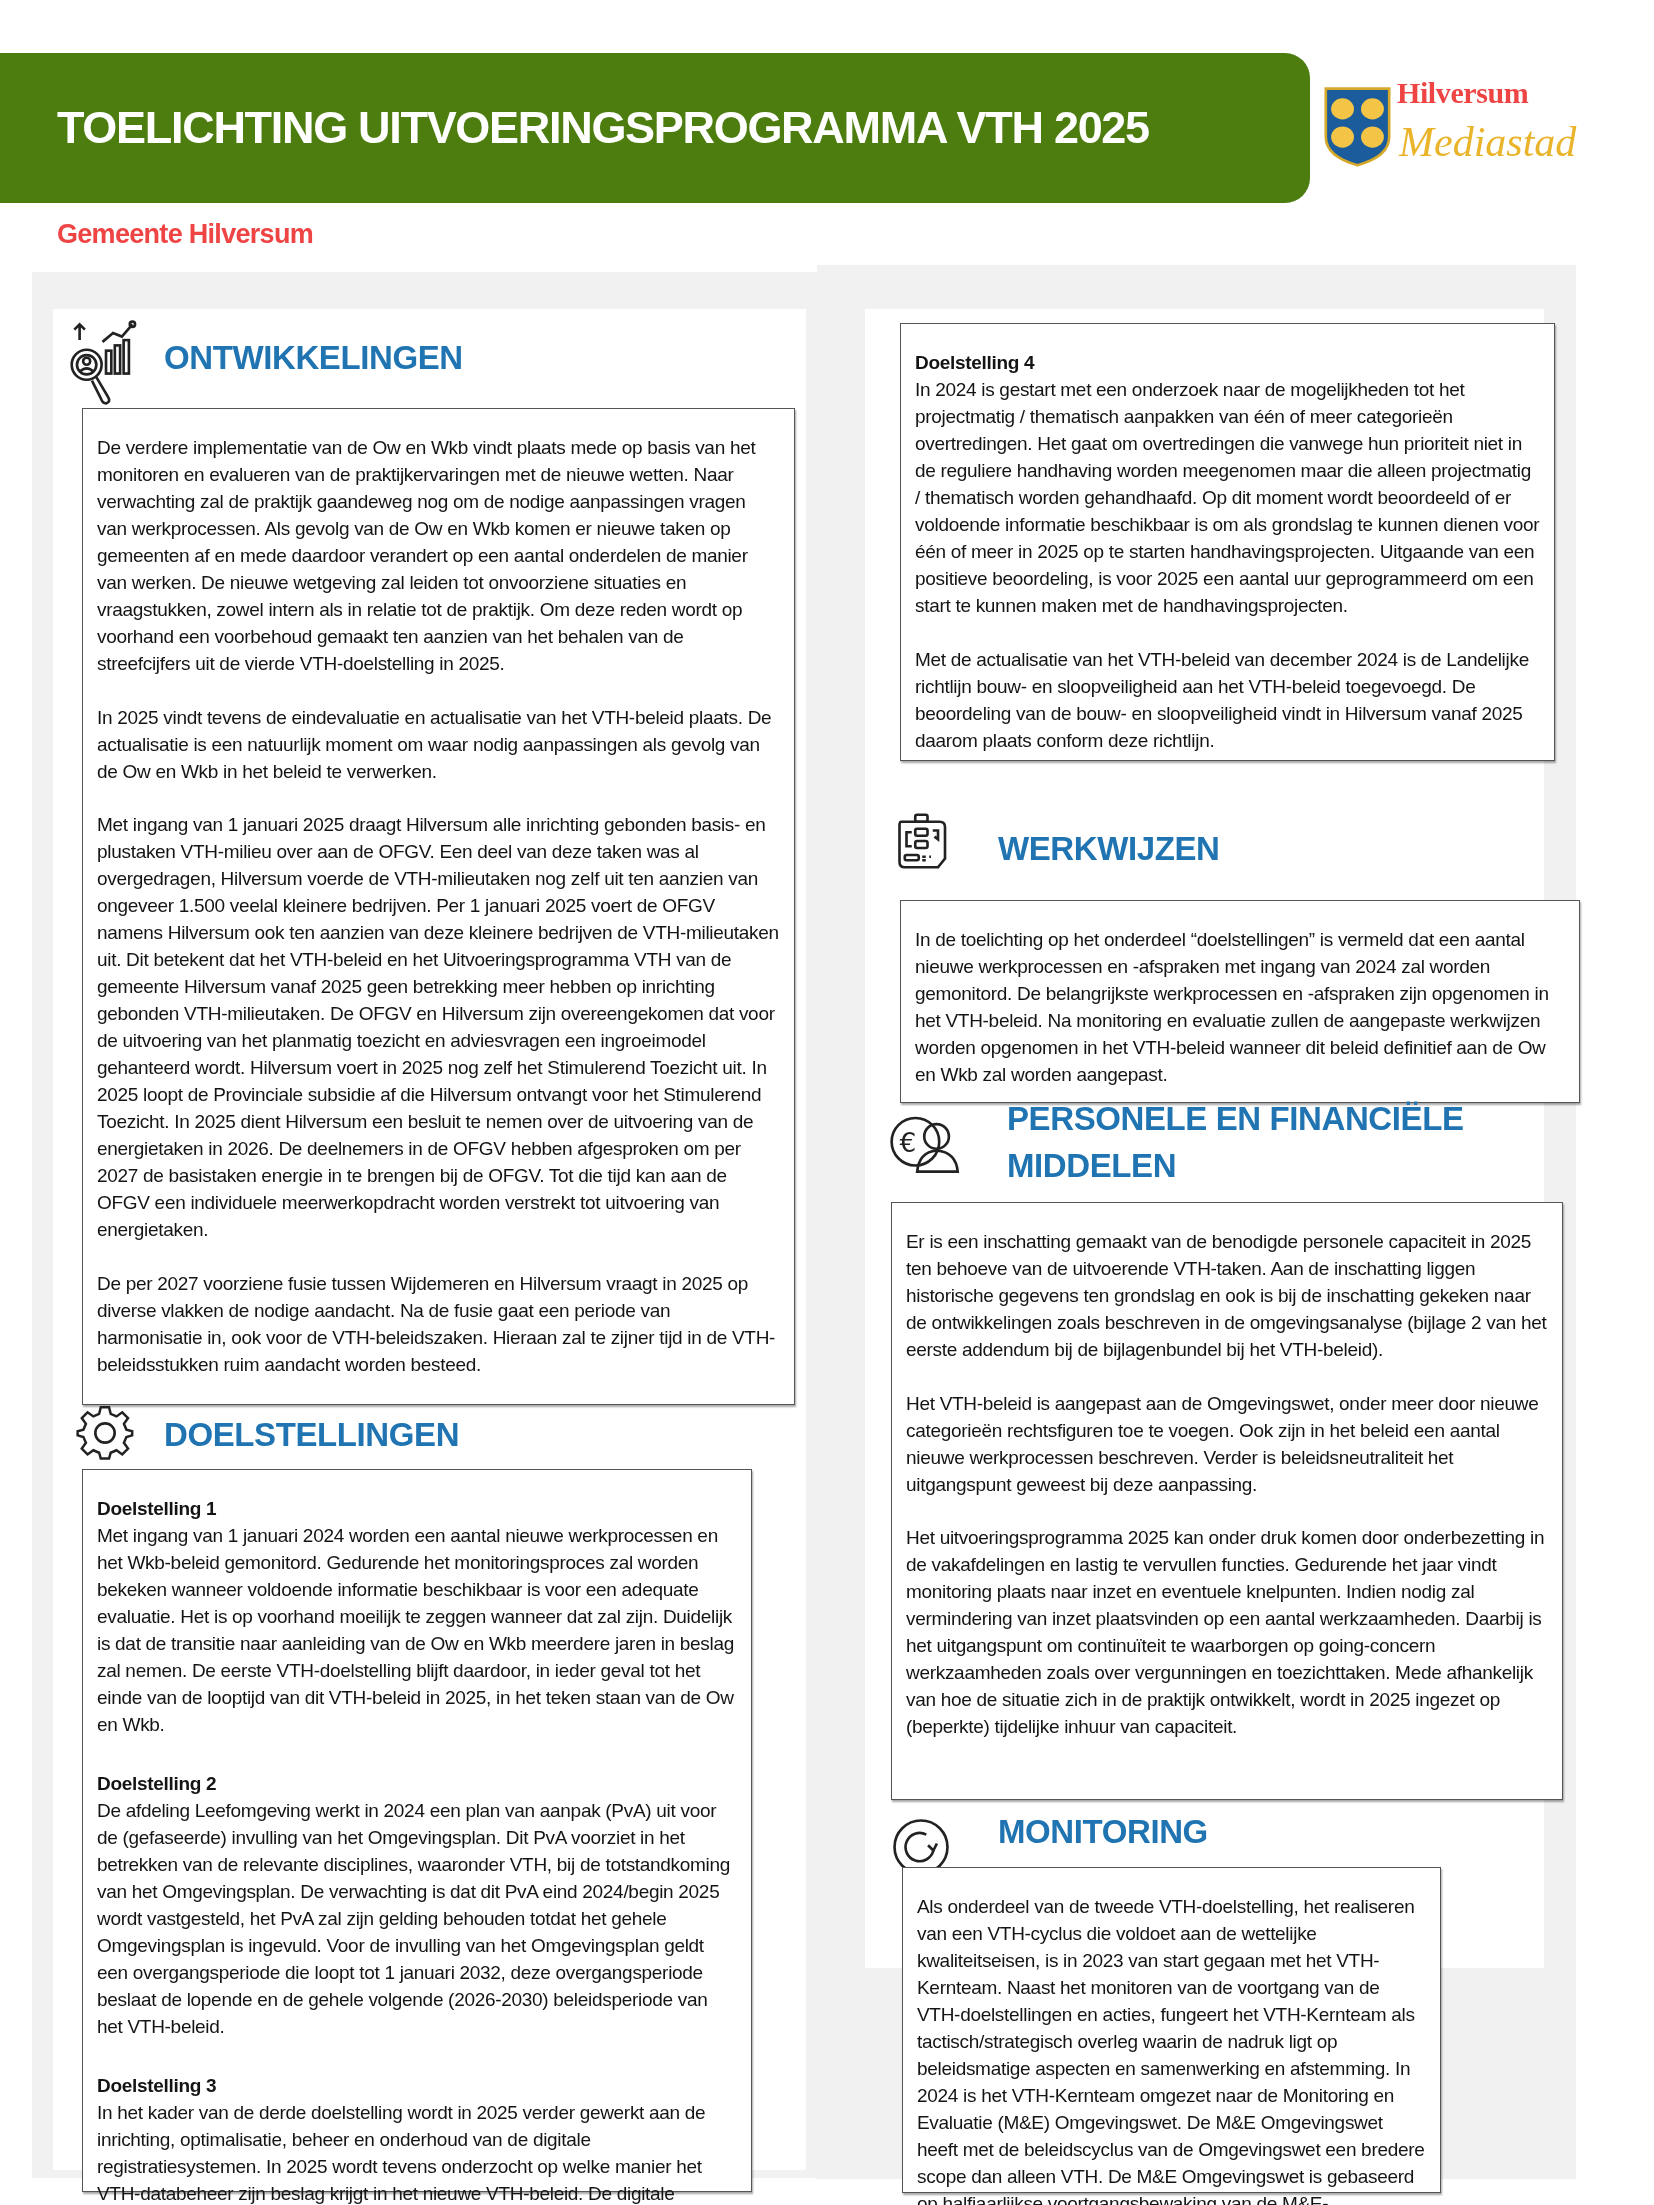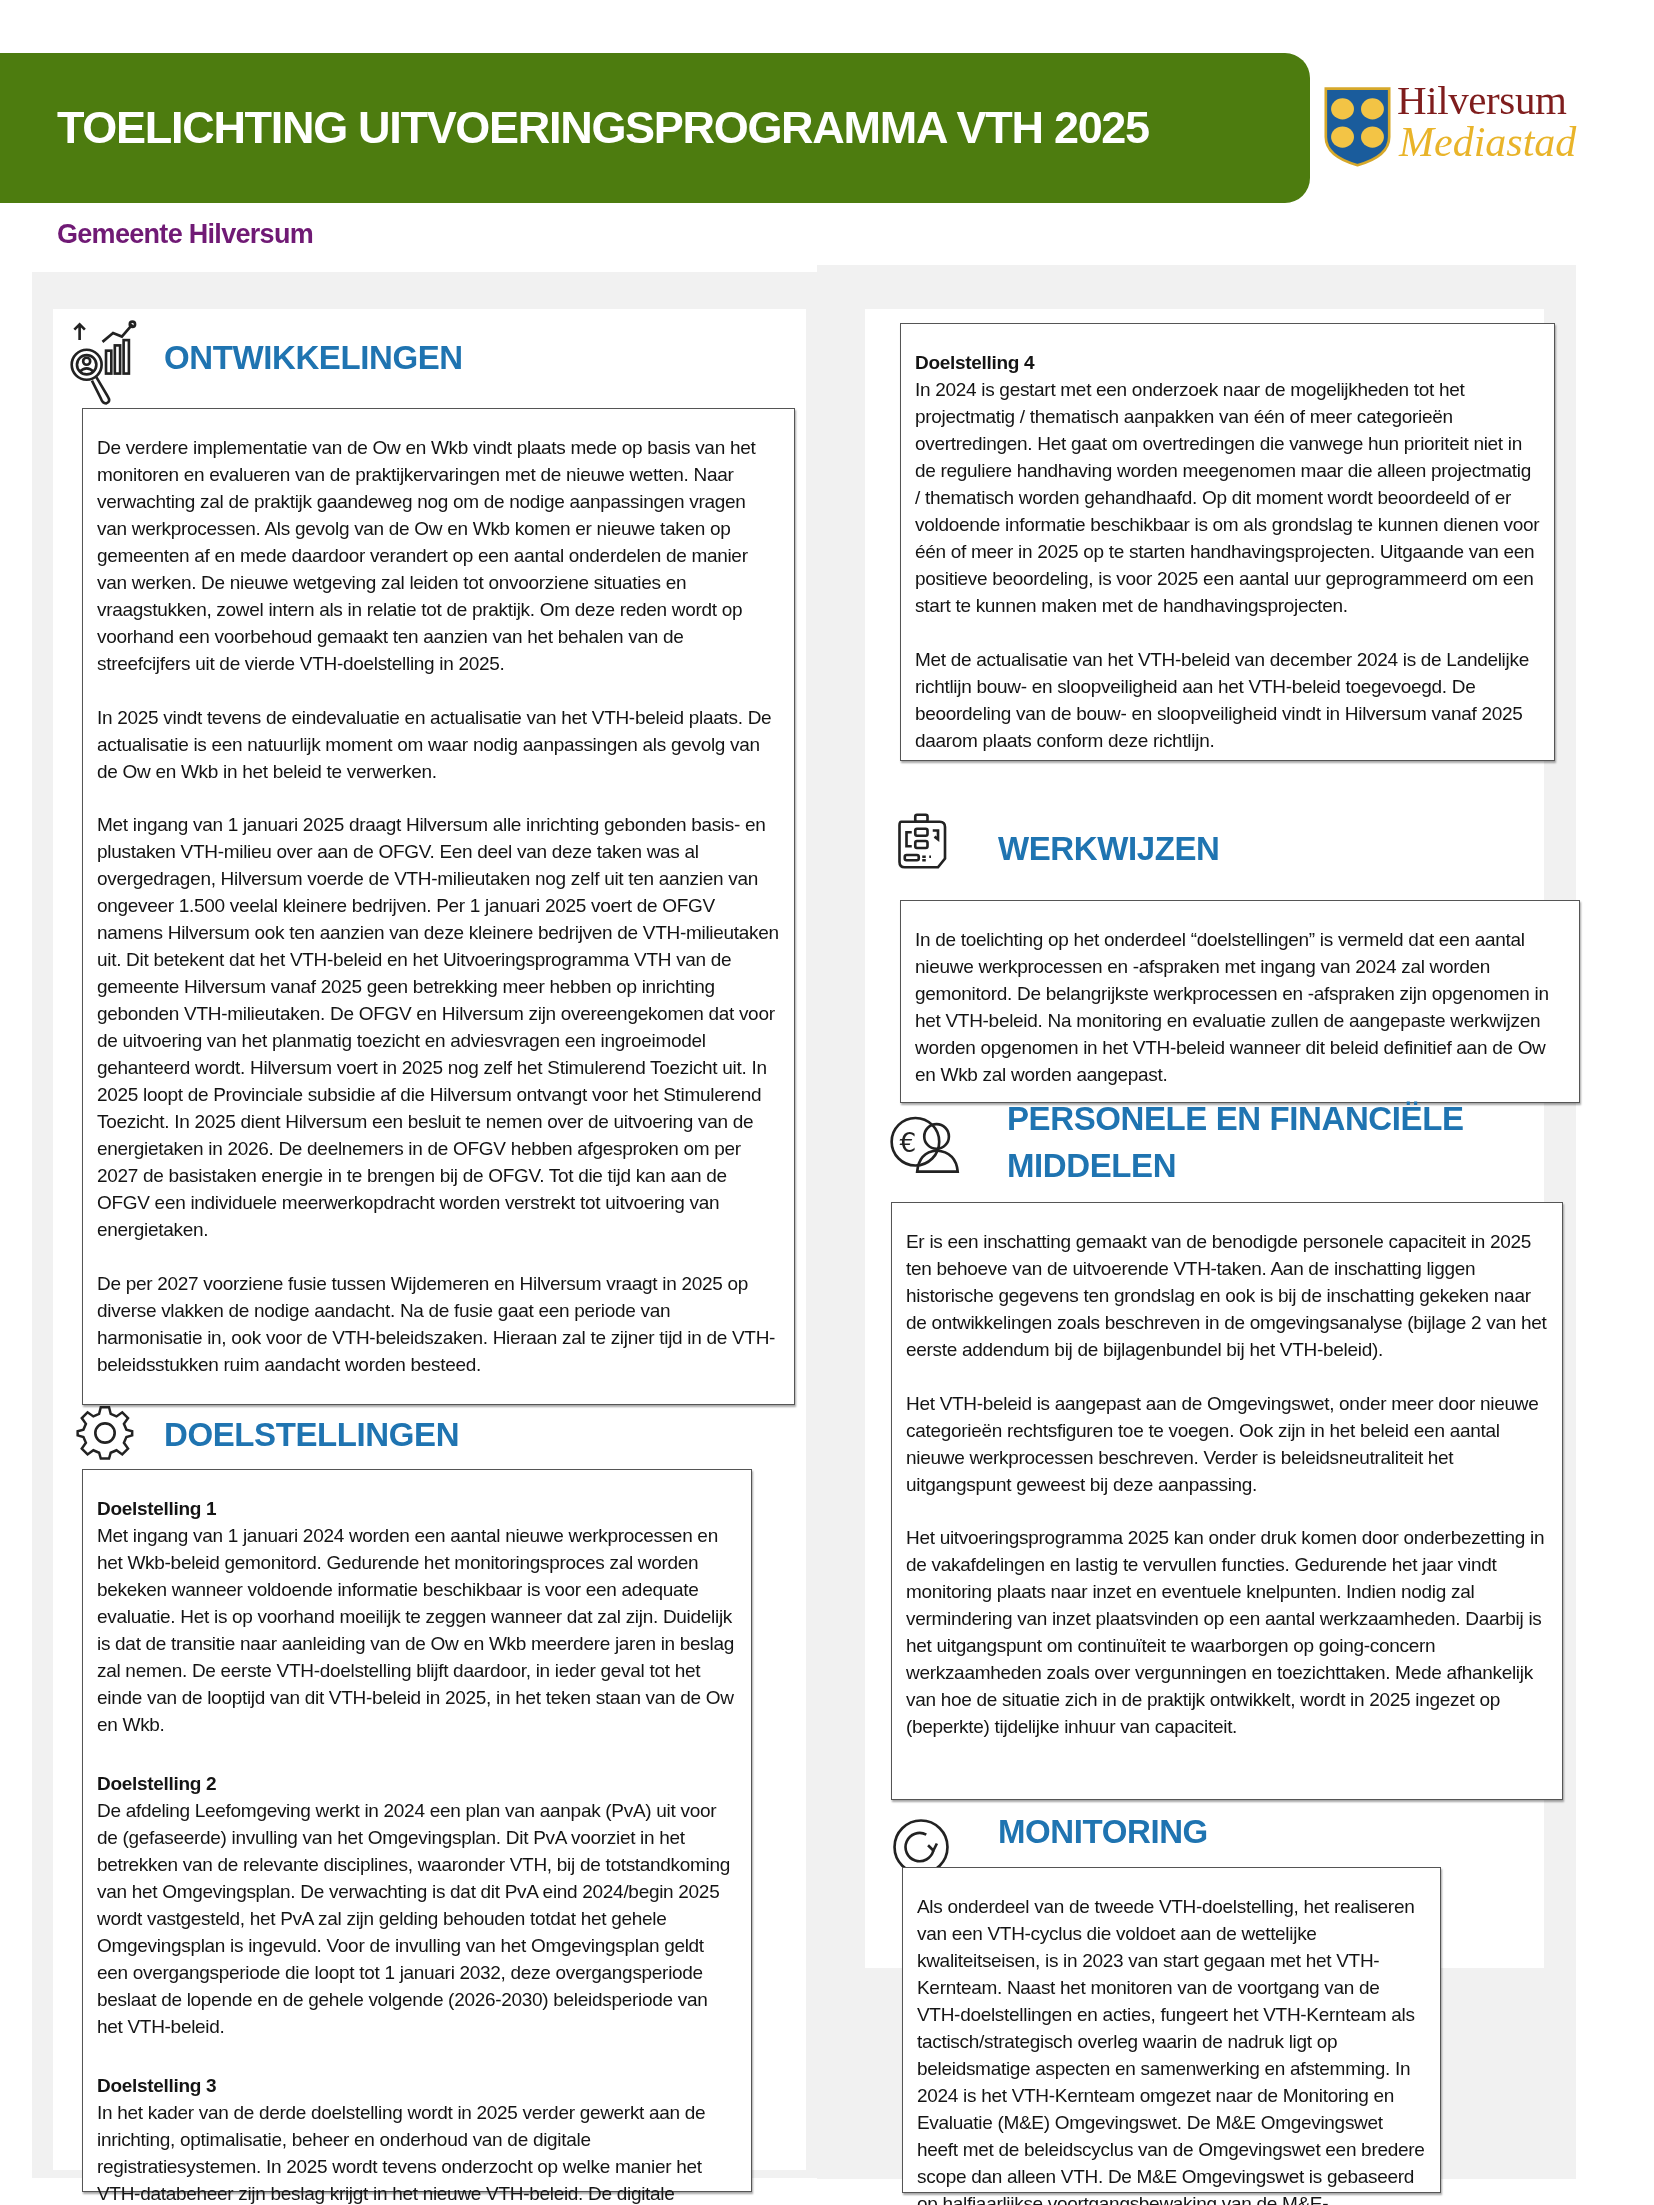--- a/index.html
+++ b/index.html
@@ -15,29 +15,29 @@
   }
   .banner-title {
     position:absolute; left:57px; top:0; height:150px; line-height:150px;
     color:#fff; font-weight:bold; font-size:45px; letter-spacing:-1.3px;
     white-space:nowrap;
   }
   .logo { position:absolute; left:1323px; top:81px; width:300px; height:88px; }
   .logo-shield { position:absolute; left:0; top:5.3px; width:69px; height:81px; }
   .logo-word1 {
     position:absolute; left:74px; top:-5.3px; font-family:"Liberation Serif","DejaVu Serif",serif;
-    font-size:41px; color:#7f1d1d; letter-spacing:-0.4px; white-space:nowrap;
+    font-size:30px; color:#ef4444; letter-spacing:-0.4px; white-space:nowrap;font-weight:bold;
   }
   .logo-word2 {
     position:absolute; left:76px; top:37px; font-family:"Liberation Serif","DejaVu Serif",serif;
     font-style:italic; font-size:42px; color:#e9b42a; white-space:nowrap;
   }
   .subtitle {
     position:absolute; left:57px; top:219px; font-size:27px; font-weight:bold;
-    color:#701a75; letter-spacing:-0.7px;
+    color:#ef4444; letter-spacing:-0.7px;
   }
   .gray-bg { position:absolute; background:#f1f1f1; }
   .white-panel { position:absolute; background:#ffffff; }
   .section-heading {
     position:absolute; font-weight:bold; color:#1f74b1; font-size:33px;
     letter-spacing:-0.4px; white-space:nowrap; line-height:1.35;margin-left:12px;
   }
   .icon { position:absolute; }
   .box {
     position:absolute; background:#fff; border:1.8px solid #555;

